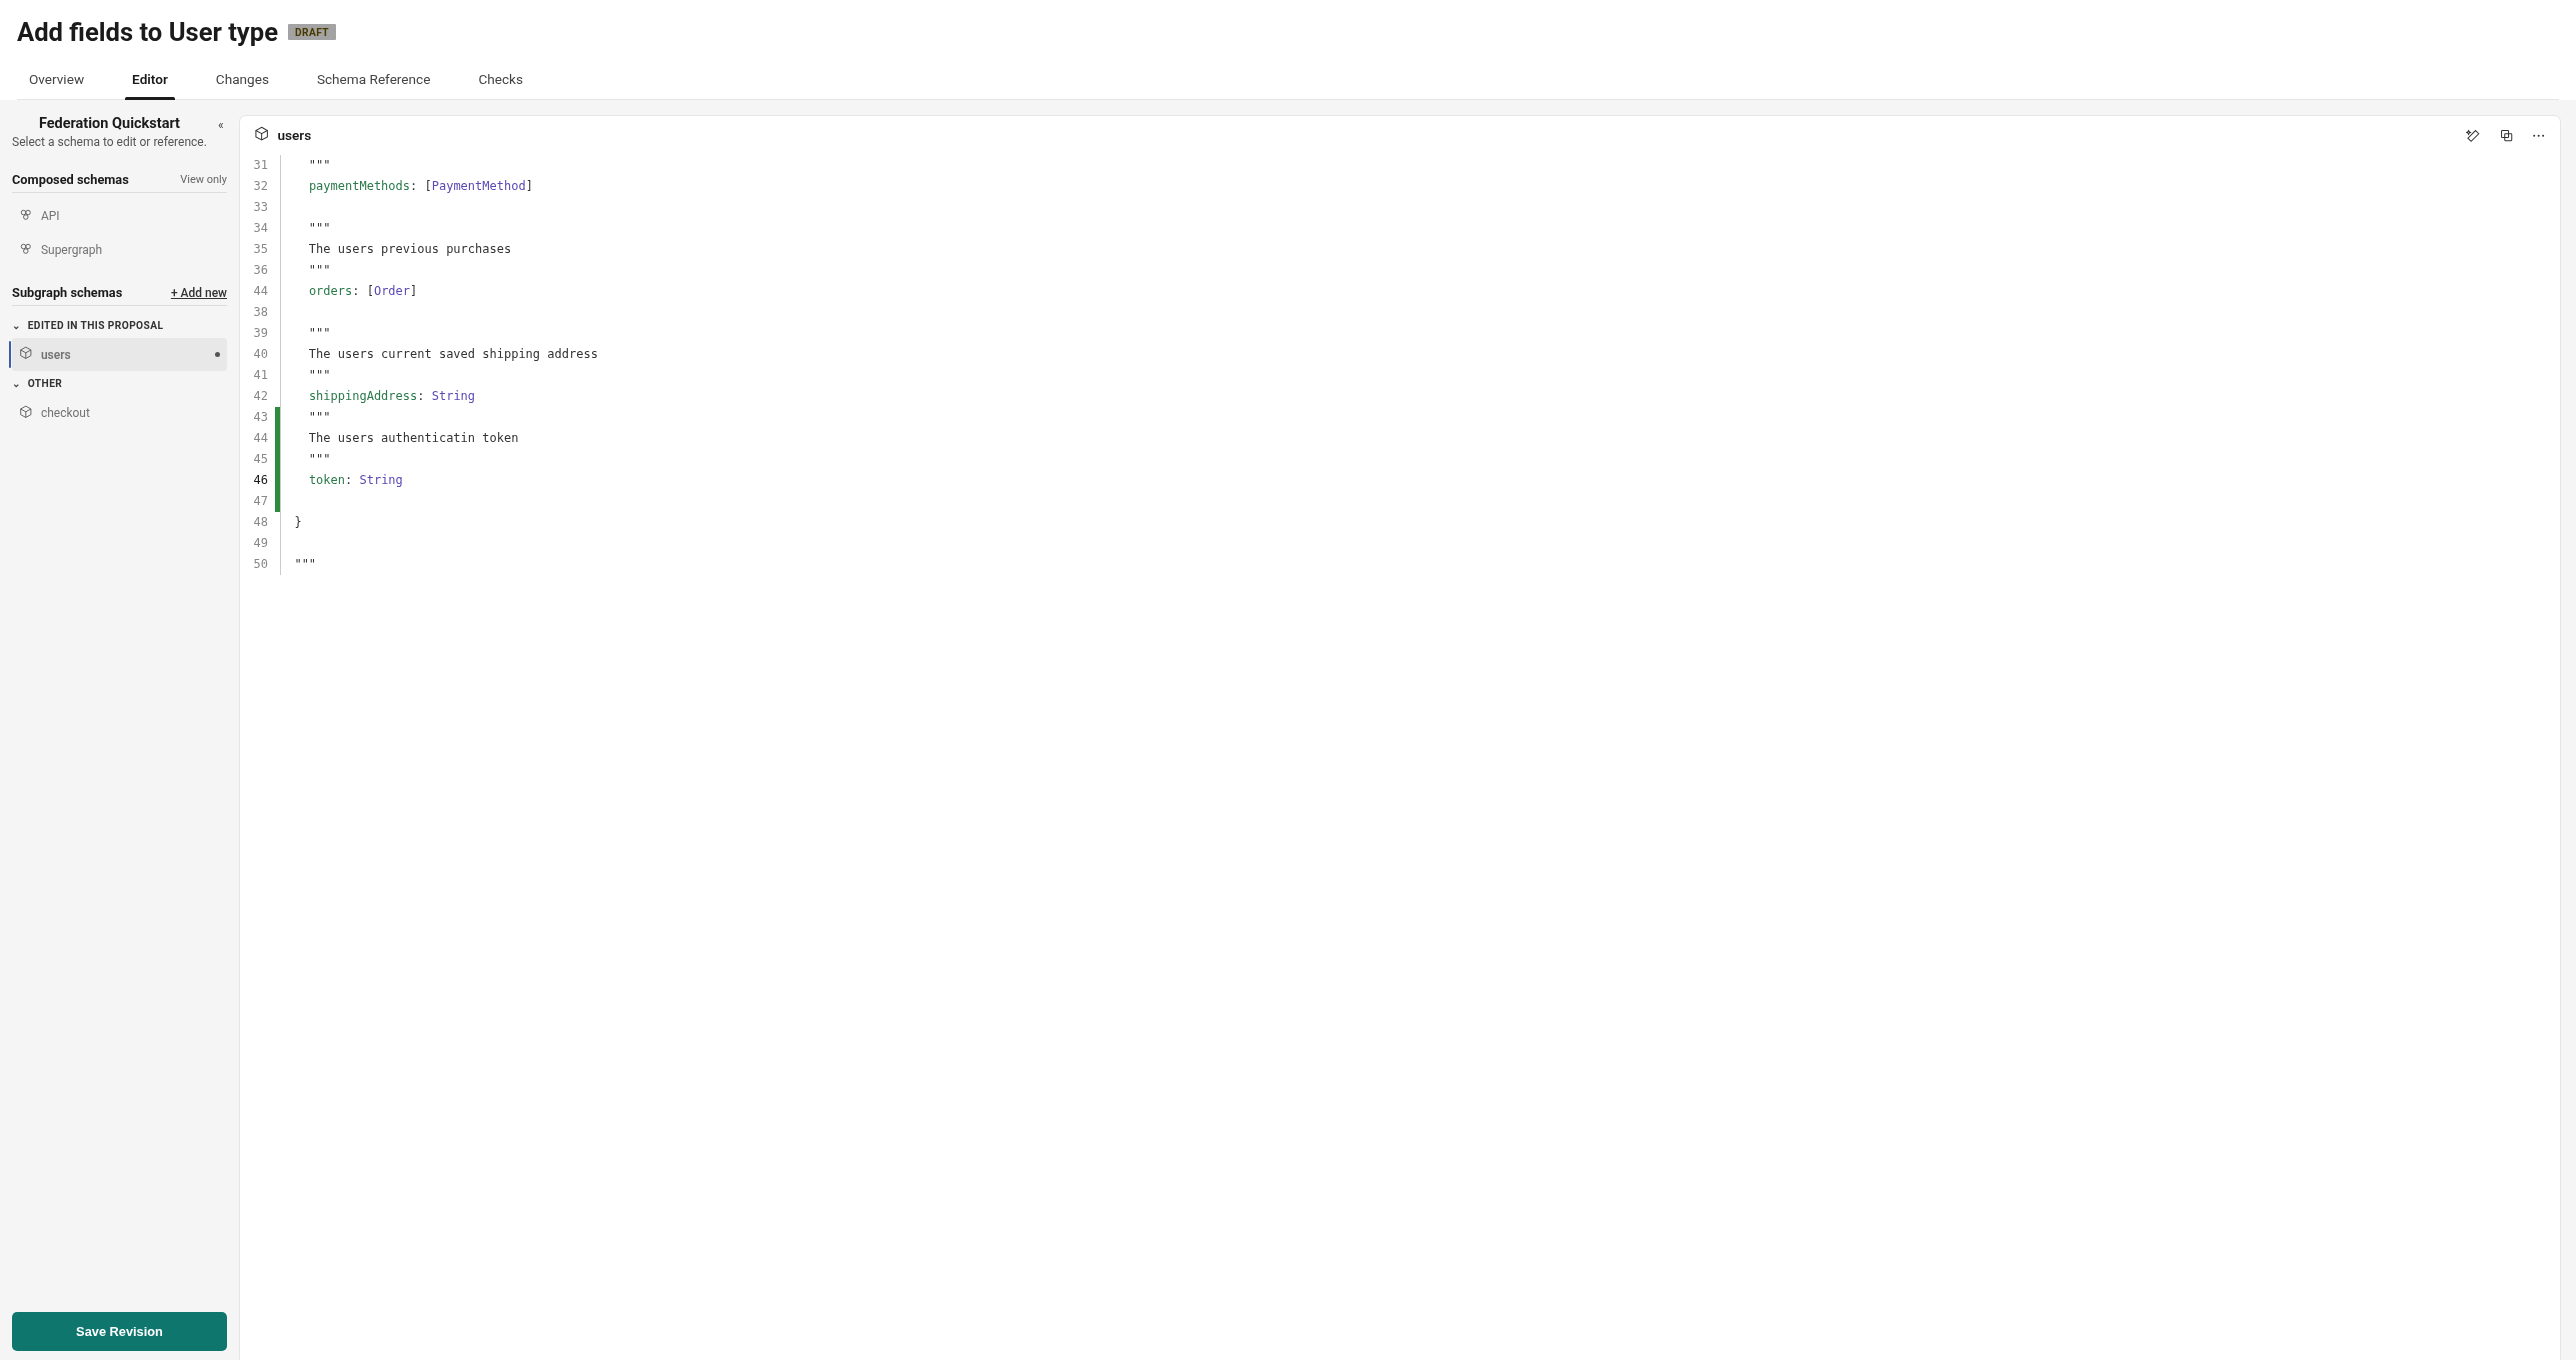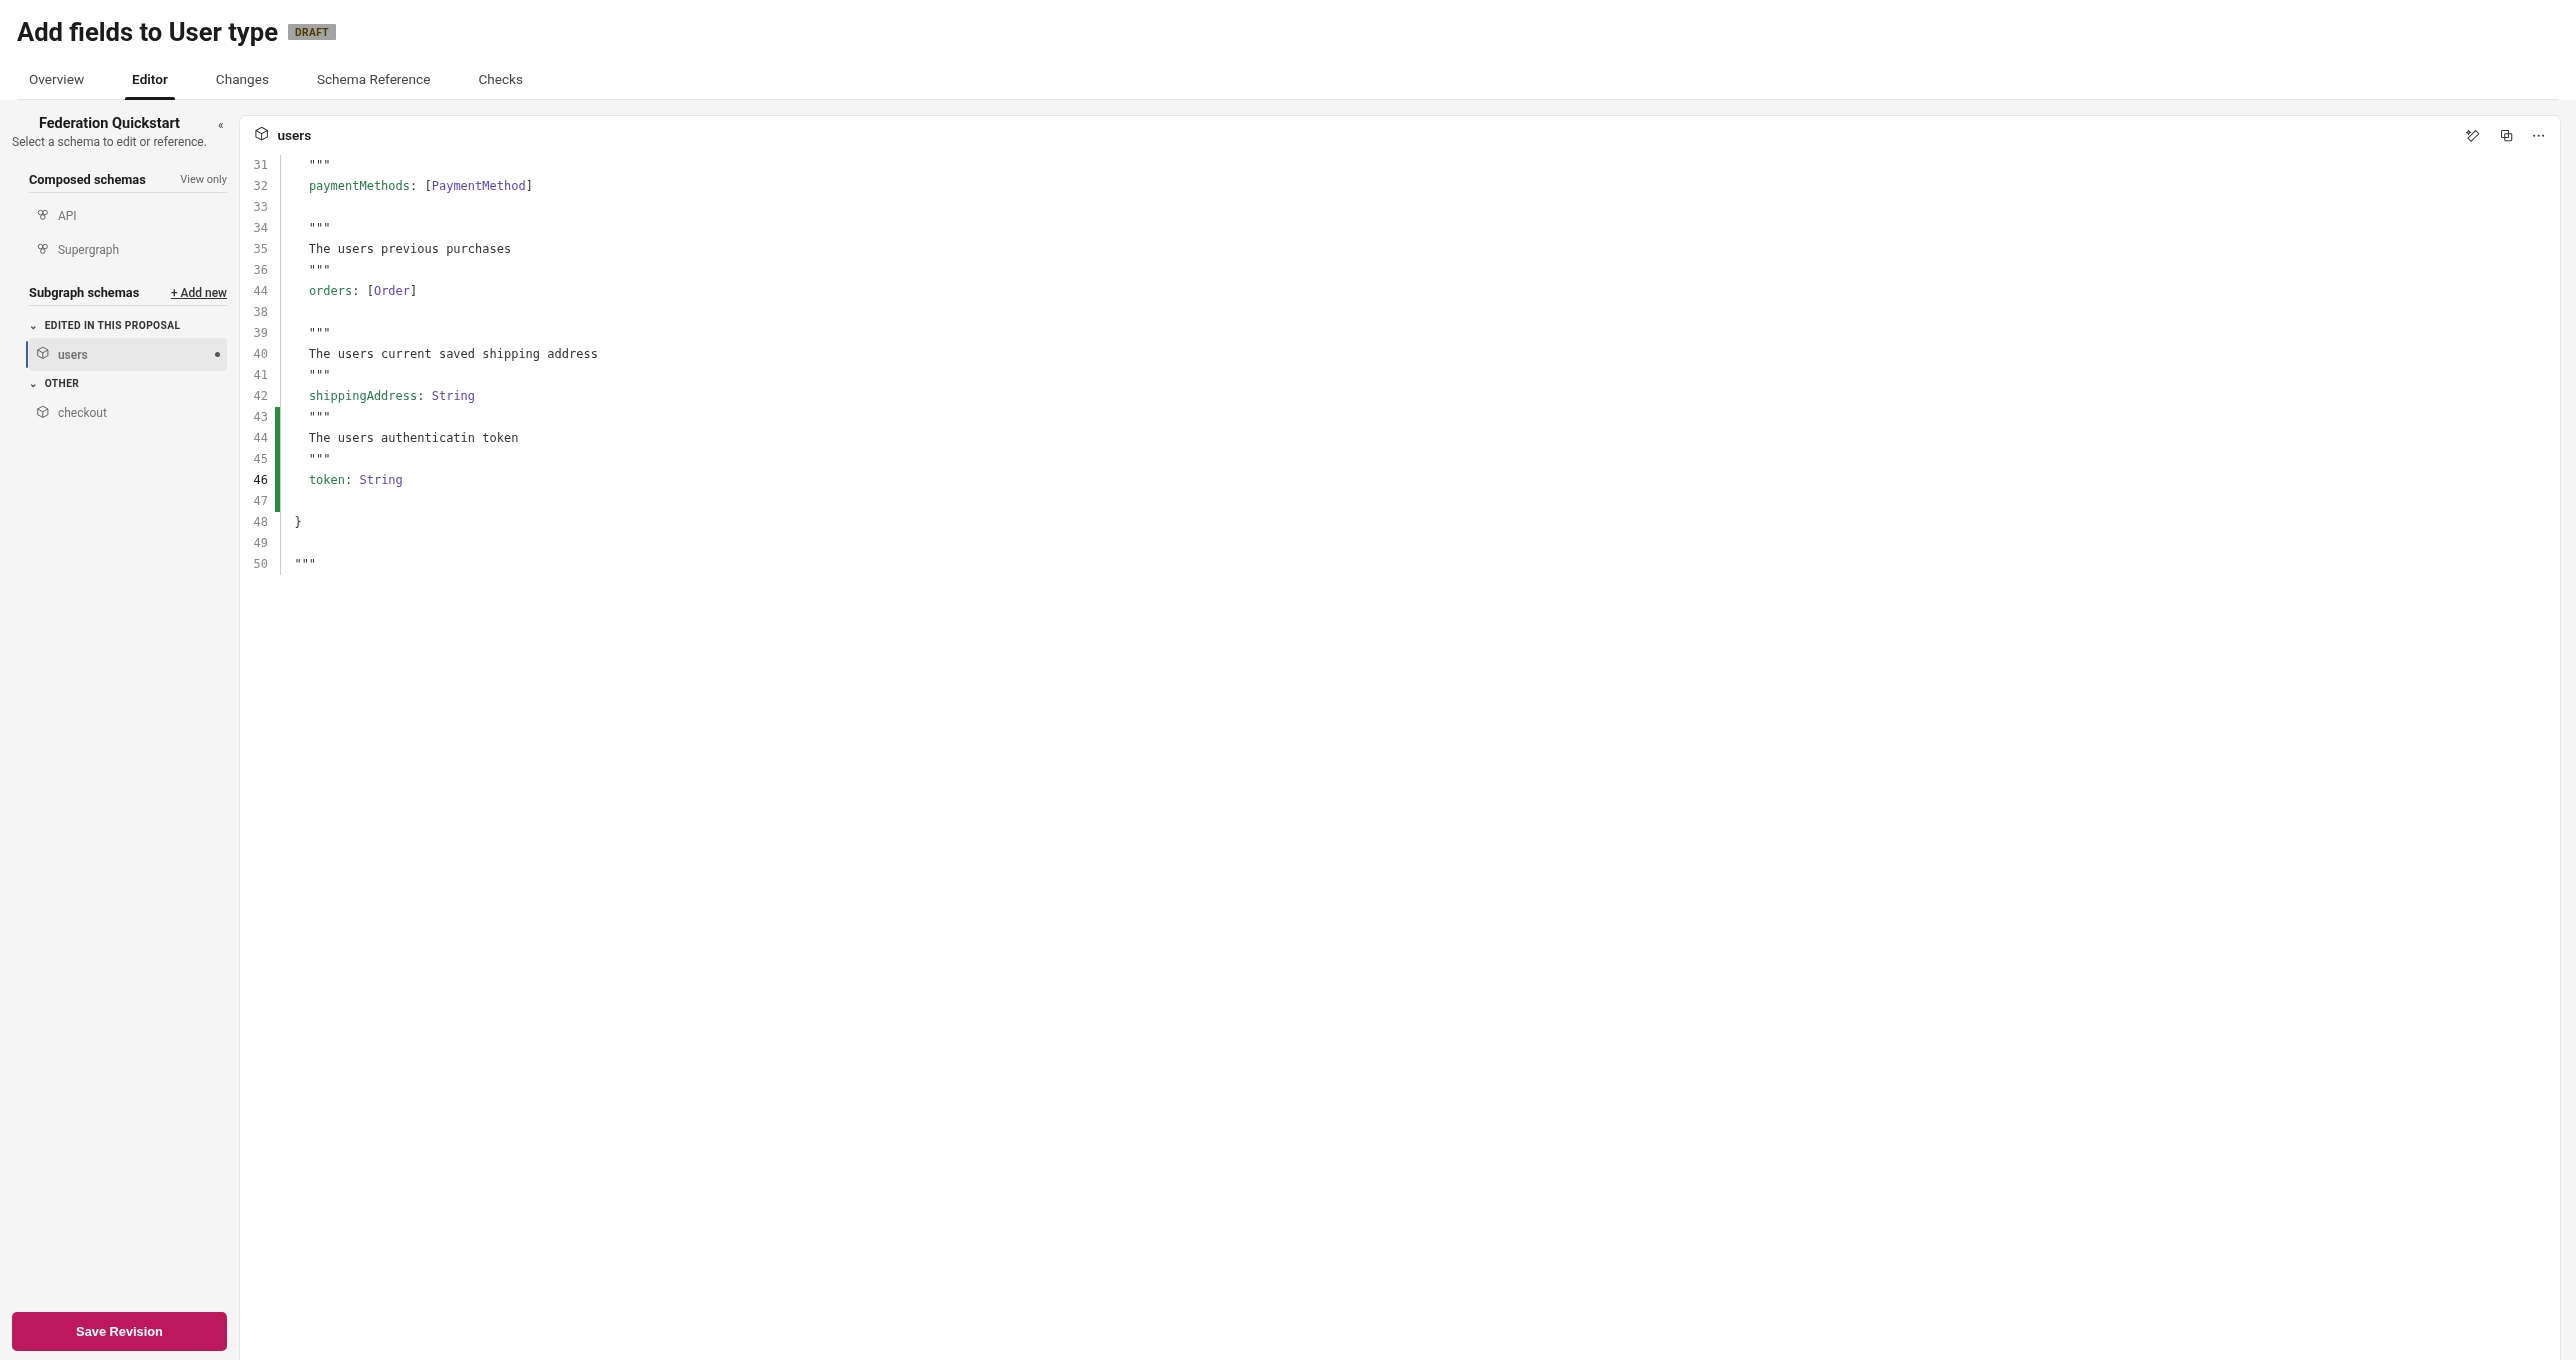--- a/index.html
+++ b/index.html
@@ -89,21 +89,20 @@
   color: #555;
 }
 .collapse-btn {
   cursor: pointer;
   color: #444;
   font-size: 12px;
   padding: 3.4px;
 }
 .section {
   margin-bottom: 13.6px;
-  margin-left: 17px;
 }
 .section-header {
   display: flex;
   justify-content: space-between;
   align-items: center;
   padding: 5.1px 0;
   border-bottom: 0.9px solid #ddd;
   margin-bottom: 6.8px;
 }
 .section-title {
@@ -162,21 +161,21 @@
 }
 .dot {
   margin-left: auto;
   width: 5.1px;
   height: 5.1px;
   border-radius: 50%;
   background: #555;
 }
 .save-btn {
   margin-top: auto;
-  background: #be185d;
+  background: #0f766e;
   color: #fff;
   border: none;
   padding: 12px;
   font-size: 12.8px;
   font-weight: 600;
   border-radius: 5.1px;
   cursor: pointer;
 }
 .editor-panel {
   flex: 1;

